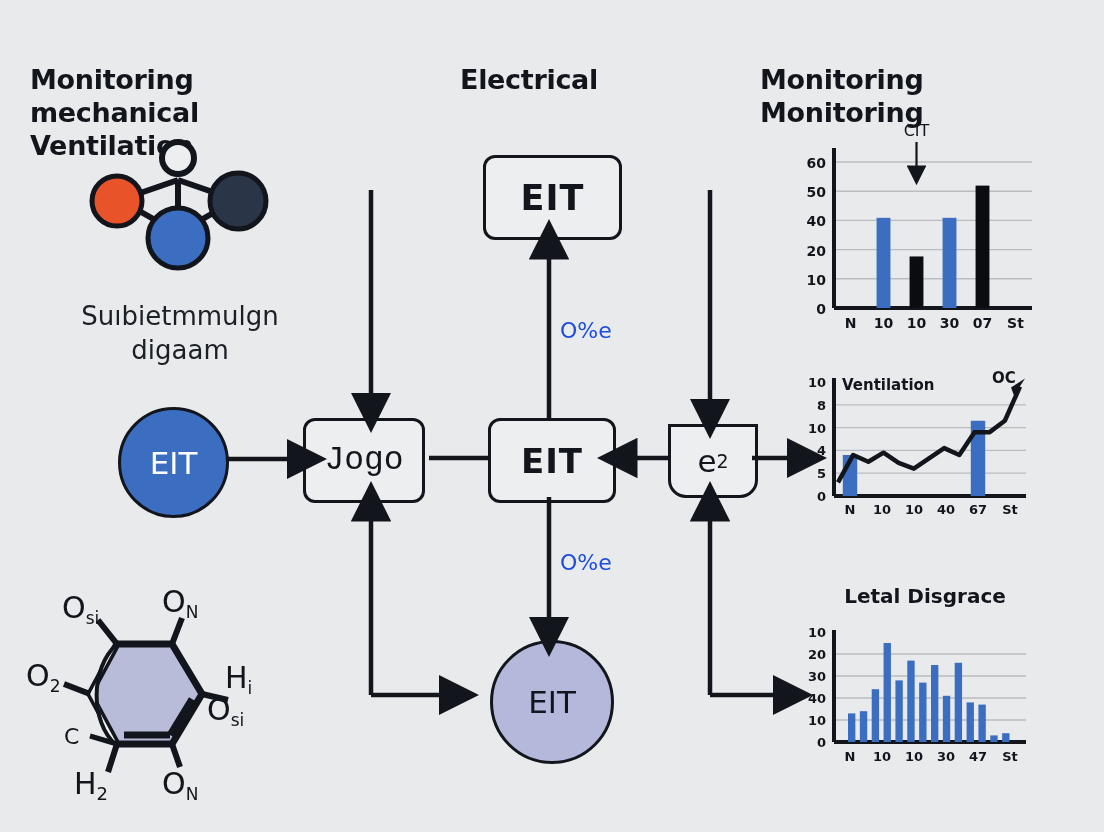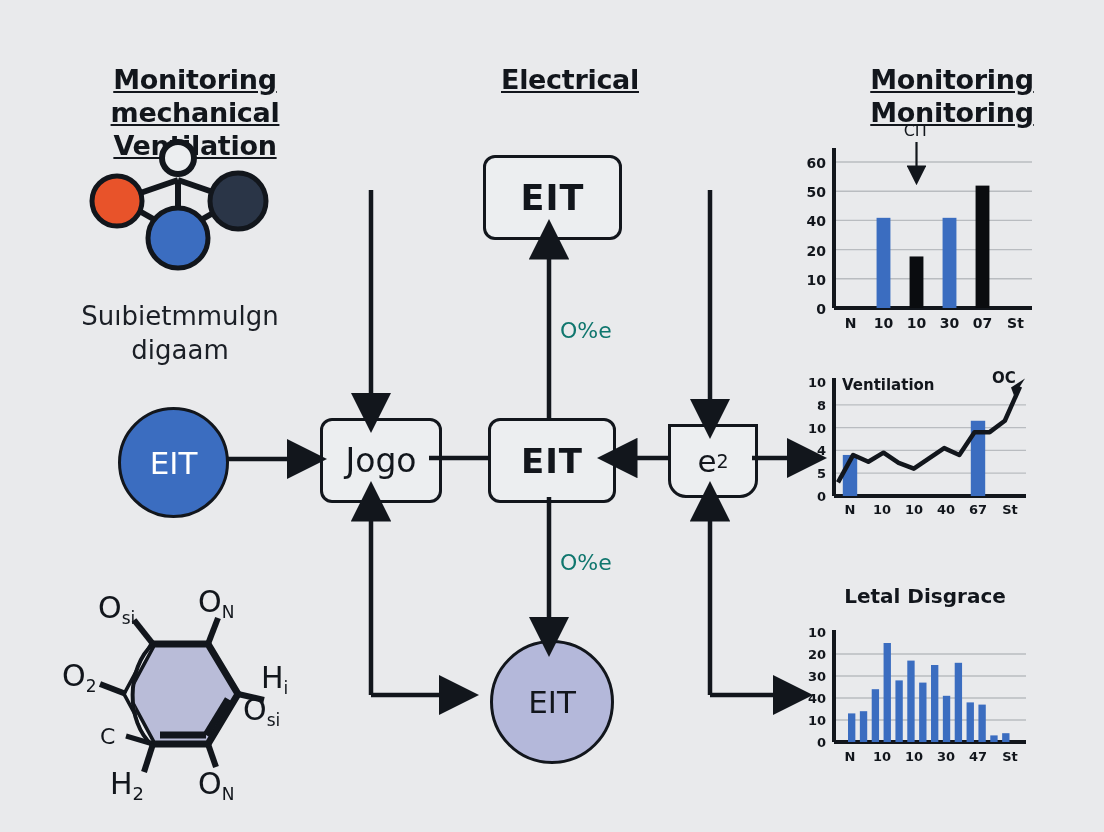--- a/index.html
+++ b/index.html
@@ -14,71 +14,70 @@
 
   
   .abs{position:absolute;}
 
   
   .heading{
     font-weight:bold;
     color:#12161c;
     letter-spacing:-0.3px;
     line-height:1.22;
-    text-align:center;
-    font-family:"DejaVu Sans", sans-serif;
-    text-decoration:underline;
+    text-align:left;
+    font-family:"DejaVu Sans", sans-serif;
   }
   .h-left{font-size:27px;left:30px;top:64px;width:330px;}
   .h-mid{font-size:27px;left:460px;top:64px;width:220px;}
-  .h-right{font-size:27px;left:827px;top:64px;width:250px;}
+  .h-right{font-size:27px;left:760px;top:64px;width:250px;}
 
   .subcap{
     font-size:26px;color:#1b1f26;text-align:center;line-height:1.3;
     font-family:"DejaVu Sans", sans-serif;
   }
 
   
   .mol{left:78px;top:138px;width:200px;height:130px;}
 
   
-  .chem{left:48px;top:572px;width:300px;height:240px;text-decoration:underline;}
+  .chem{left:12px;top:572px;width:300px;height:240px;text-decoration:underline;}
 
   
   .node-box{
     position:absolute;
     background:#eceef0;
     border:3px solid #12161c;
     border-radius:12px;
     display:flex;align-items:center;justify-content:center;
     font-family:"DejaVu Sans", sans-serif;
     color:#12161c;
   }
-  .box-jogo{left:320px;top:418px;width:116px;height:79px;font-size:33px;}
+  .box-jogo{left:303px;top:418px;width:116px;height:79px;font-size:33px;font-family:Liberation Mono, monospace;}
   .box-eit-mid{left:488px;top:418px;width:122px;height:79px;font-size:34px;font-weight:bold;letter-spacing:1px;}
   .box-eit-top{left:483px;top:155px;width:133px;height:79px;font-size:35px;font-weight:bold;letter-spacing:1px;}
   .box-e2{
     left:668px;top:424px;width:84px;height:68px;font-size:31px;
     border-radius:0 0 18px 18px;
   }
   .box-e2 .sup{font-size:19px;vertical-align:super;line-height:0;}
 
   .circle-node{
     position:absolute;border-radius:50%;
     border:3px solid #12161c;
     display:flex;align-items:center;justify-content:center;
     font-family:"DejaVu Sans", sans-serif;
     font-size:31px;
   }
   .circ-blue{left:118px;top:407px;width:105px;height:105px;background:#3b6dc0;color:#ffffff;}
   .circ-lav{left:490px;top:640px;width:118px;height:118px;background:#b4b8da;color:#12161c;}
 
   
   .edge-label{
-    position:absolute;font-size:22px;color:#0f766e;
+    position:absolute;font-size:22px;color:#1d4ed8;
     font-family:"DejaVu Sans", sans-serif;
   }
 
   
   .panel{position:absolute;}
   .chart-title{
     font-family:"DejaVu Sans", sans-serif;font-weight:bold;font-size:20px;
     color:#12161c;text-align:center;line-height:1.2;
   }
   svg{display:block;overflow:visible;}

